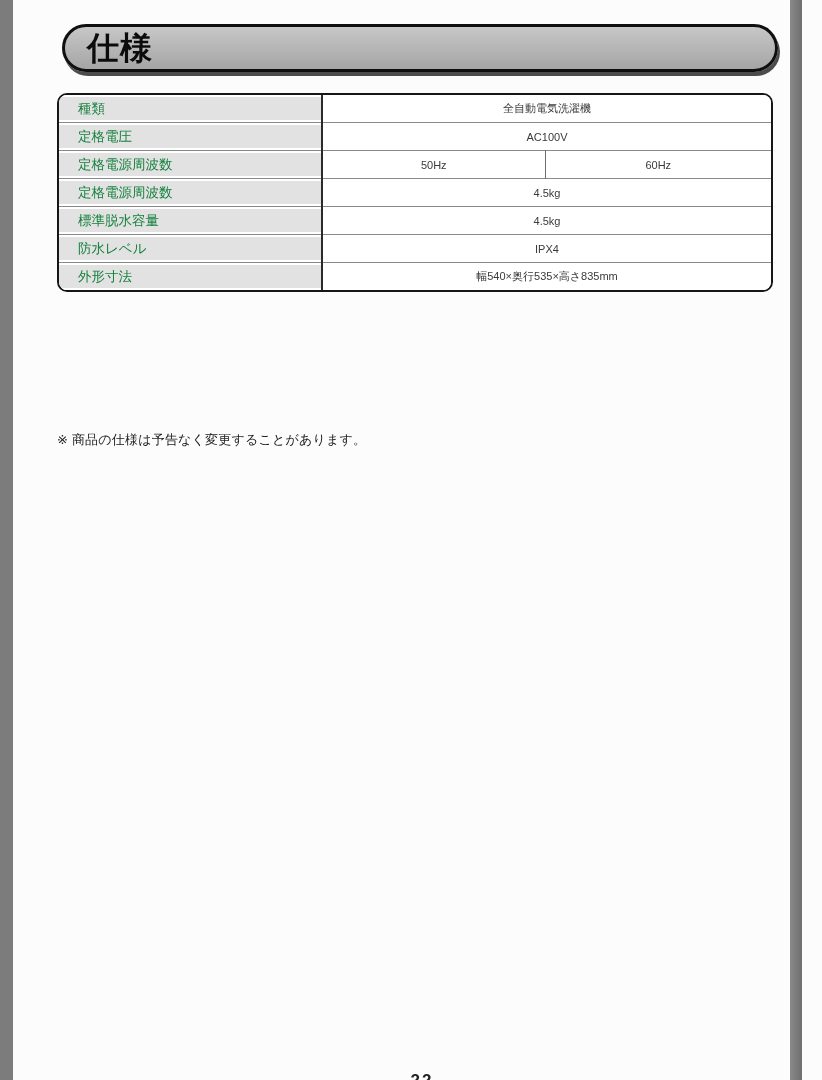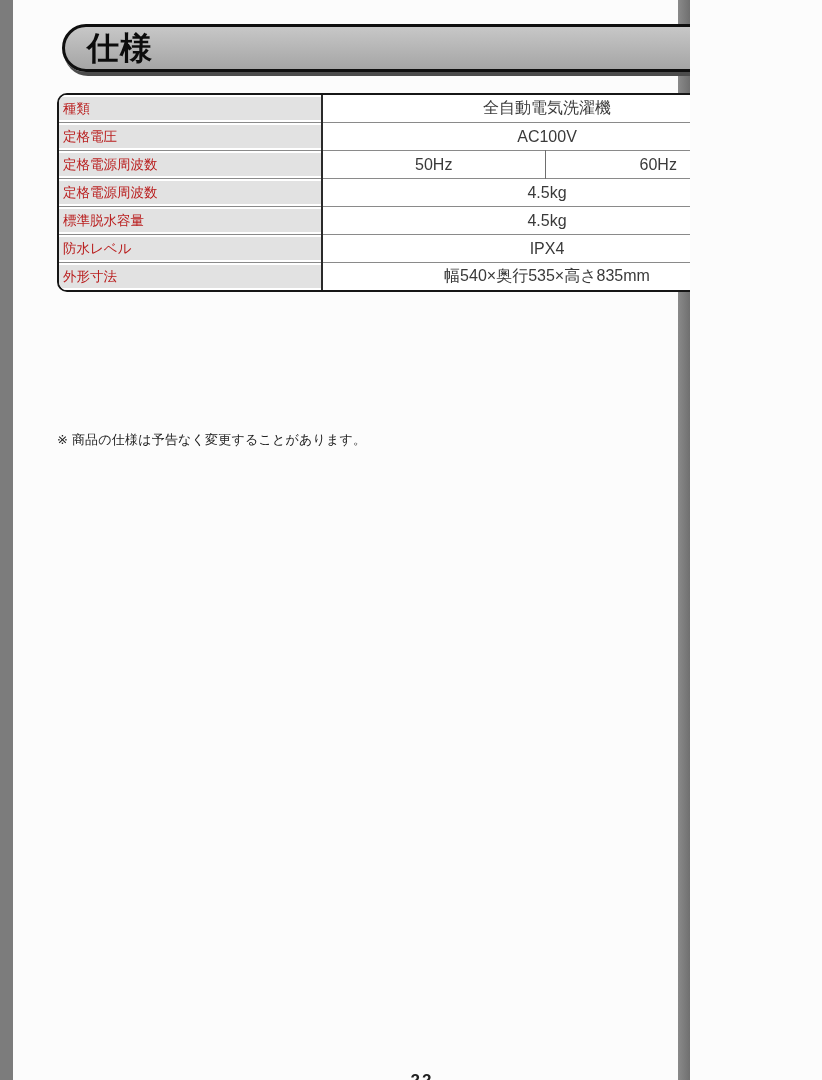--- a/index.html
+++ b/index.html
@@ -3,21 +3,21 @@
 <meta charset="utf-8">
 <style>
   html,body{margin:0;padding:0;}
   body{
     width:822px;height:1080px;
     background:#fcfcfc;
     font-family:"Liberation Sans","DejaVu Sans",sans-serif;
     position:relative;overflow:hidden;
     color:#2e2e2e;
   }
-  .page{position:absolute;inset:0;width:690px;height:1080px;overflow:hidden;text-decoration:underline;}
+  .page{position:absolute;inset:0;width:802px;height:1080px;overflow:hidden;text-decoration:underline;}
 
   
   .edge-bar{position:absolute;top:0;height:1080px;background:#7c7c7c;}
   .edge-bar.left{left:0;width:13px;}
   .edge-bar.right{right:0;width:12px;background:linear-gradient(to right,#8a8a8a,#6f6f6f);}
 
   
   .section-pill{
     position:absolute;left:62px;top:24px;
     width:710px;height:42px;
@@ -38,27 +38,27 @@
     border:2px solid #161616;border-radius:10px;
     overflow:hidden;background:#ffffff;
   }
   table.spec{width:100%;border-collapse:collapse;table-layout:fixed;}
   table.spec th,table.spec td{
     height:27px;padding:0;vertical-align:middle;
     font-size:14px;font-weight:normal;color:#3a3a3a;
     overflow:hidden;white-space:nowrap;
   }
   table.spec th.label{
-    background:#e2e2e2;text-align:left;padding-left:4px;
-    font-size:13.5px;color:#b91c1c;
+    background:#e2e2e2;text-align:left;padding-left:19px;
+    font-size:13.5px;color:#15803d;
     border-right:2px solid #2a2a2a;
     box-shadow:inset 0 2px 0 #ffffff,inset 0 -2px 0 #ffffff;
     margin-left:24px;
   }
-  table.spec td.val{text-align:center;background:#ffffff;font-size:16px;}
+  table.spec td.val{text-align:center;background:#ffffff;font-size:11px;}
   table.spec tr + tr th,
   table.spec tr + tr td{border-top:1px solid #8a8a8a;}
   table.spec td.split-a{border-right:1px solid #6e6e6e;margin-top:27px;}
 
   
   .footnote{
     position:absolute;left:57px;top:431px;
     font-size:13px;color:#222222;letter-spacing:.2px;
   }
 

